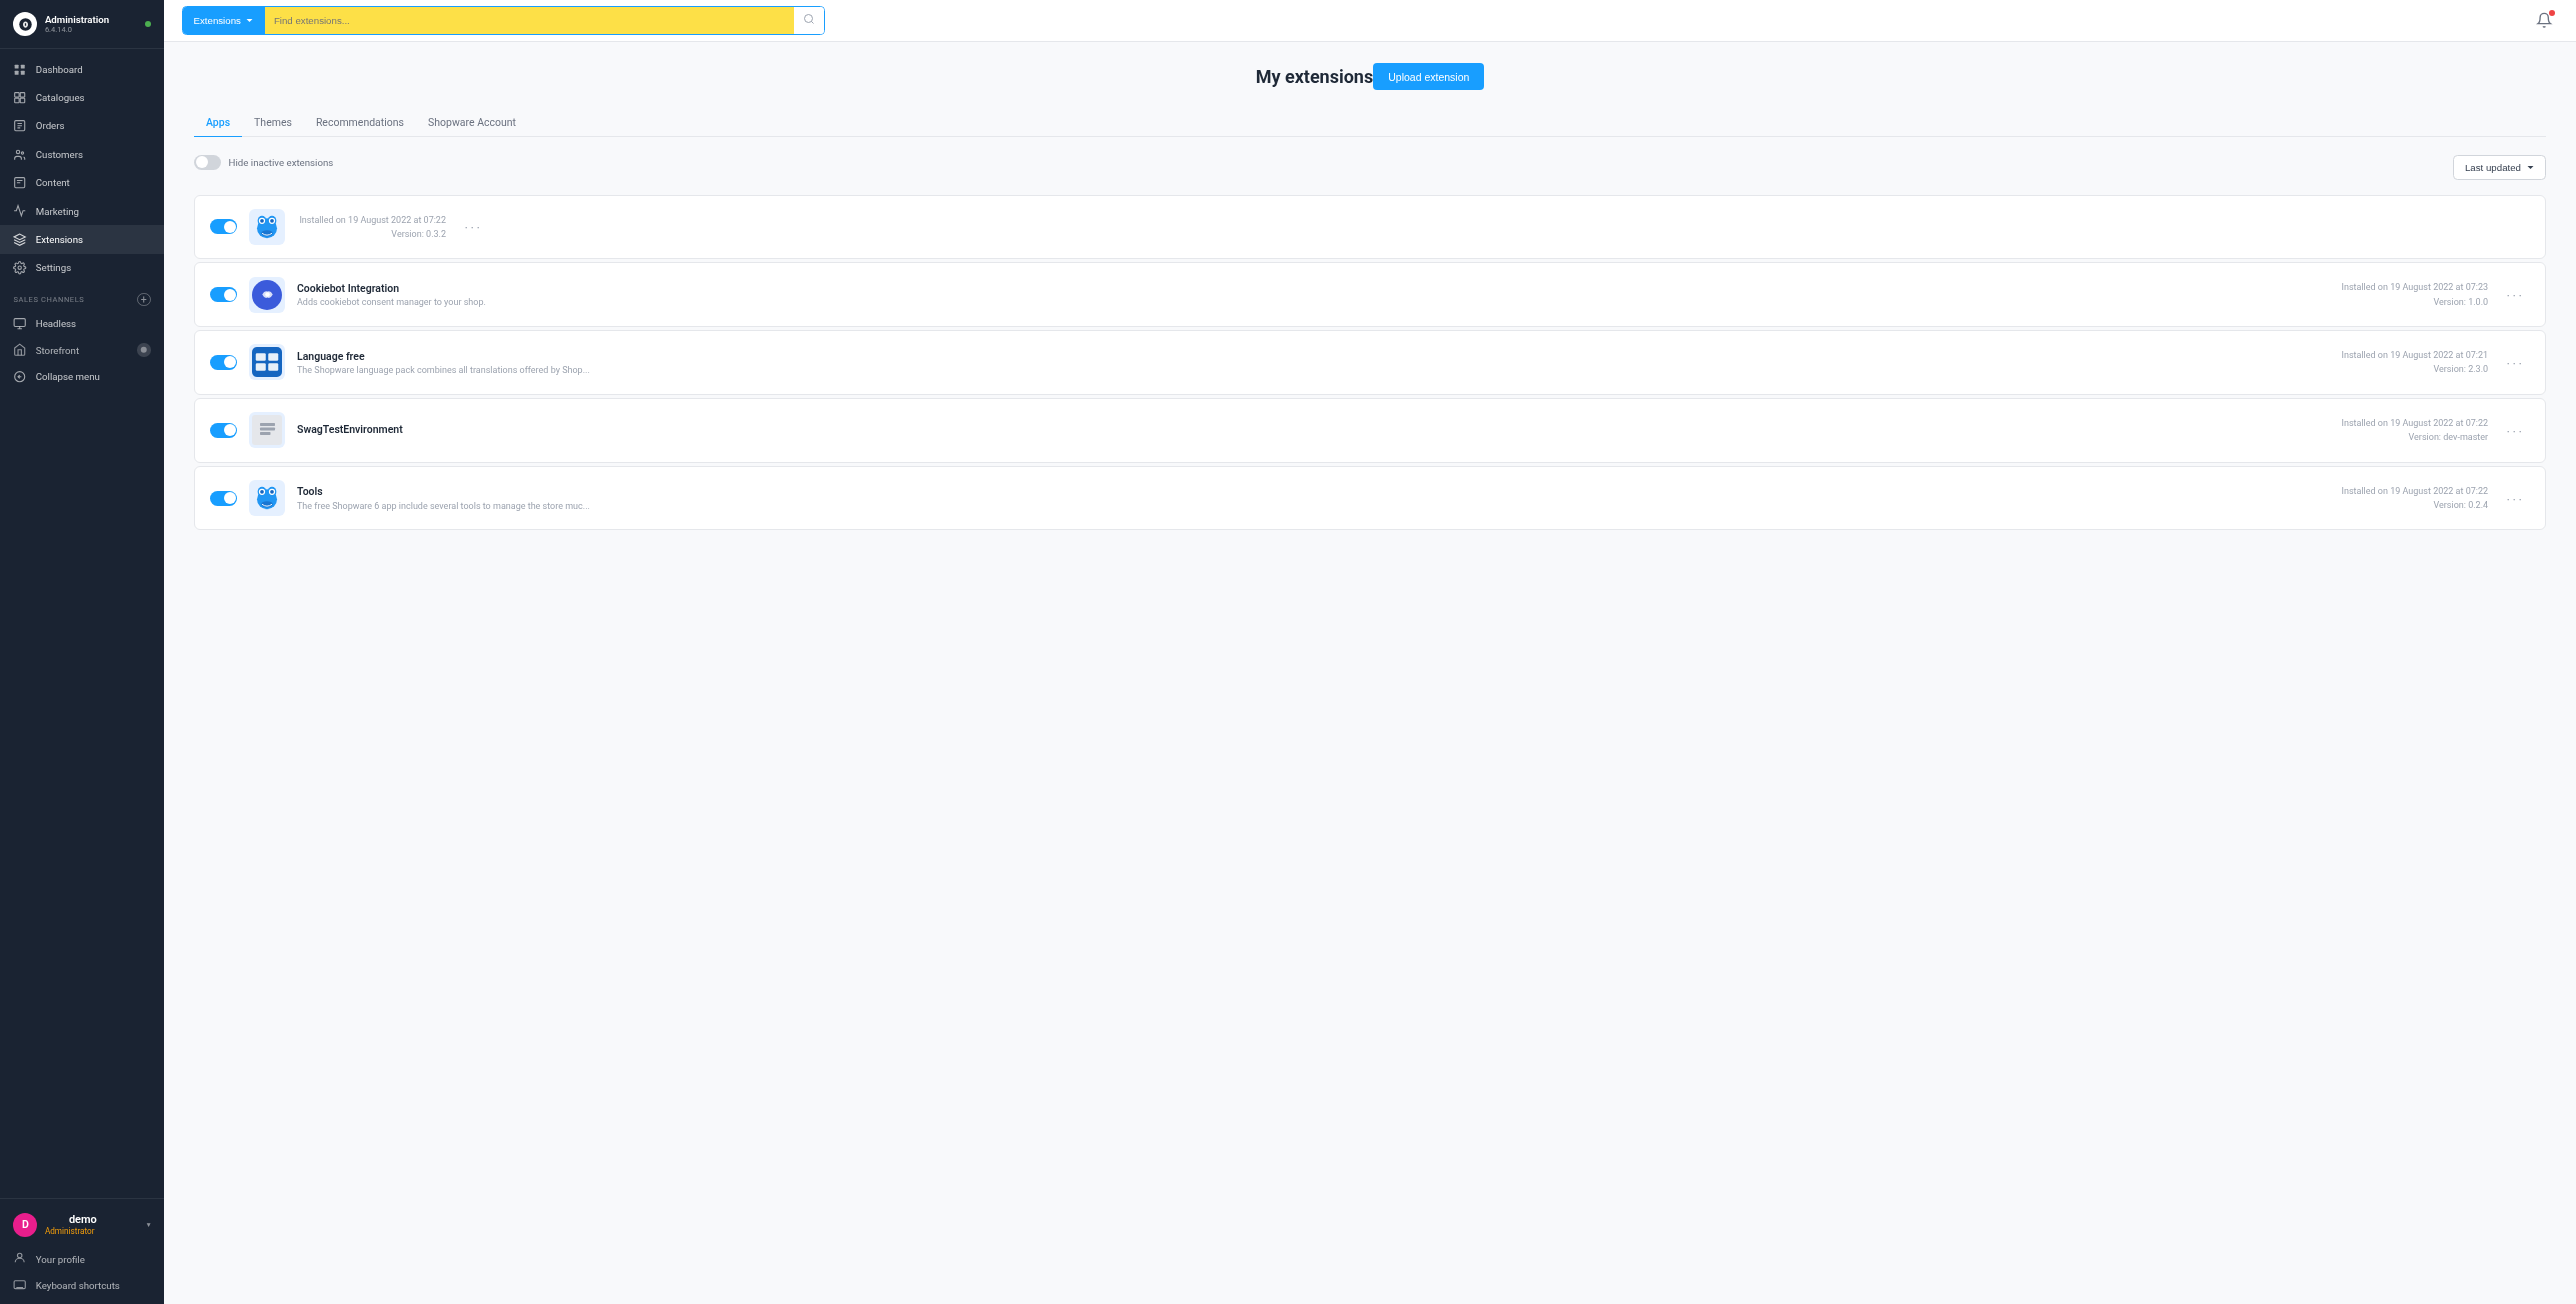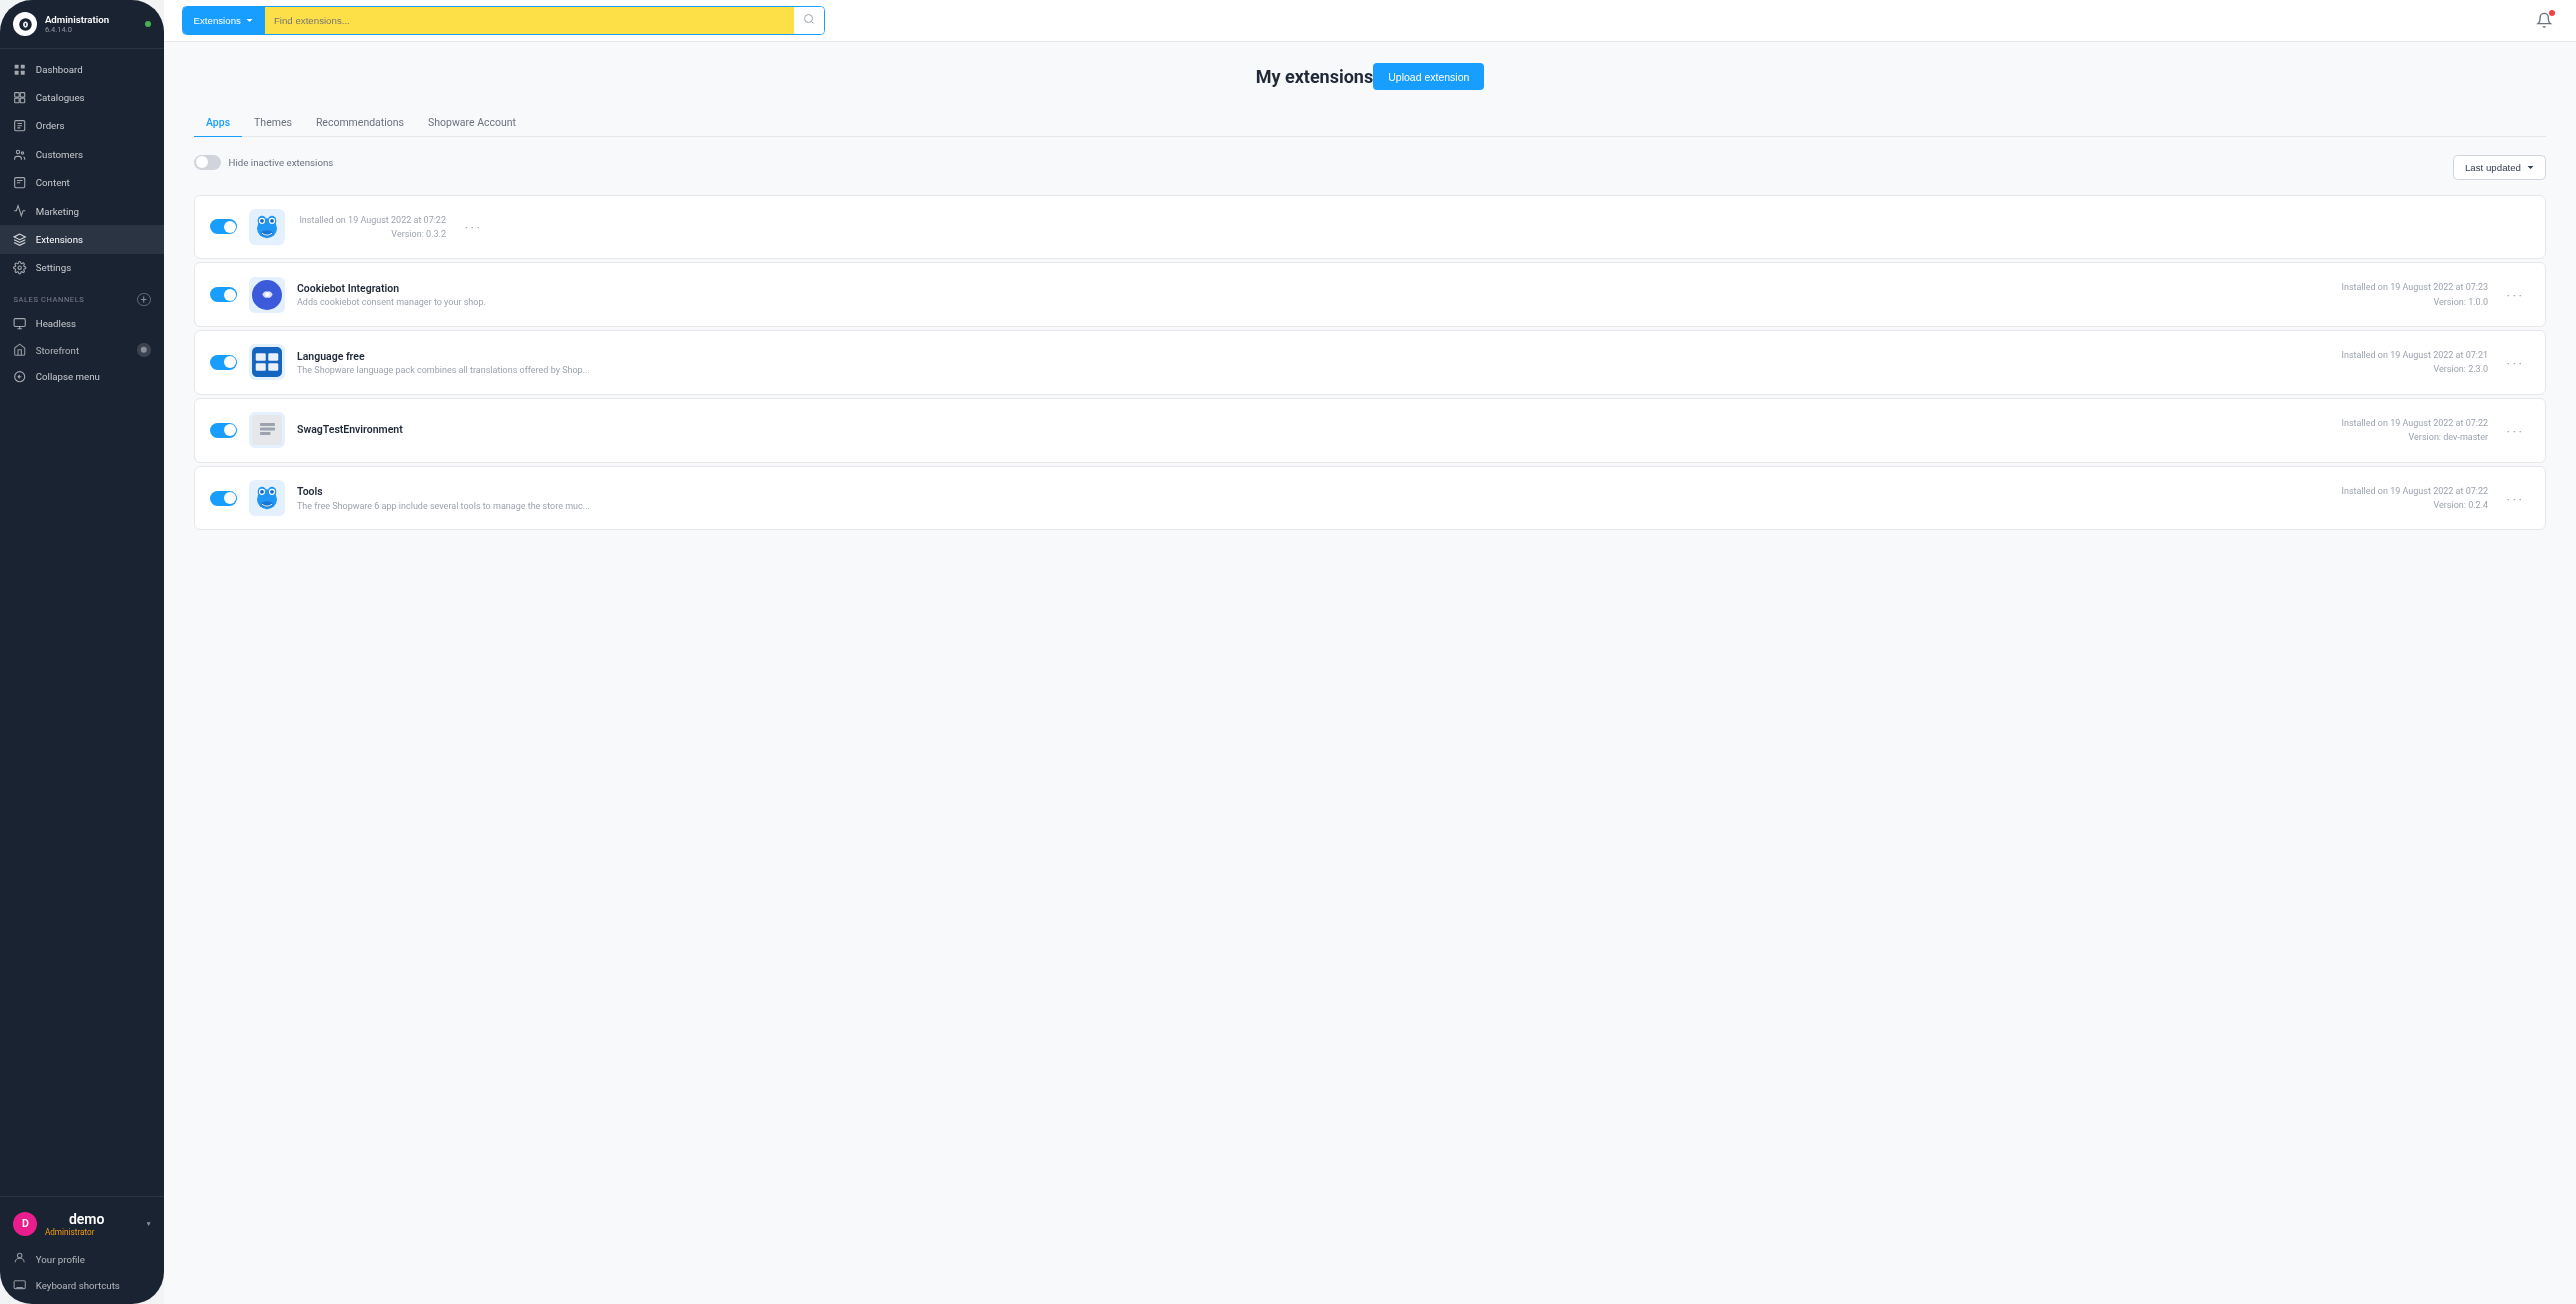--- a/index.html
+++ b/index.html
@@ -8,21 +8,20 @@
     
     .sidebar {
       width: 164px;
       min-width: 164px;
       background: #1a2332;
       color: #fff;
       display: flex;
       flex-direction: column;
       height: 100vh;
       overflow-y: auto;
-      border-radius: 32px;
     }
     .sidebar-header {
       display: flex;
       align-items: center;
       padding: 12px 13.4px;
       gap: 7.5px;
       border-bottom: 0.7px solid rgba(255,255,255,0.08);
     }
     .sidebar-logo {
       width: 24px;
@@ -84,21 +83,21 @@
       cursor: pointer;
     }
     .avatar {
       width: 24px; height: 24px;
       border-radius: 50%;
       background: #e91e8c;
       display: flex; align-items: center; justify-content: center;
       font-size: 10.5px; font-weight: 600; color: #fff;
       flex-shrink: 0;
     }
-    .user-name { font-size: 14px; font-weight: 600; color: #fff; padding-left: 24px; }
+    .user-name { font-size: 11px; font-weight: 600; color: #fff; padding-left: 24px; }
     .user-role { font-size: 8.2px; color: #f59e0b; }
     .chevron-down { margin-left: auto; color: rgba(255,255,255,0.5); font-size: 7.5px; }
 
     .footer-item {
       display: flex;
       align-items: flex-end;
       gap: 9px;
       padding: 6.7px 13.4px;
       cursor: pointer;
       font-size: 9.7px;

